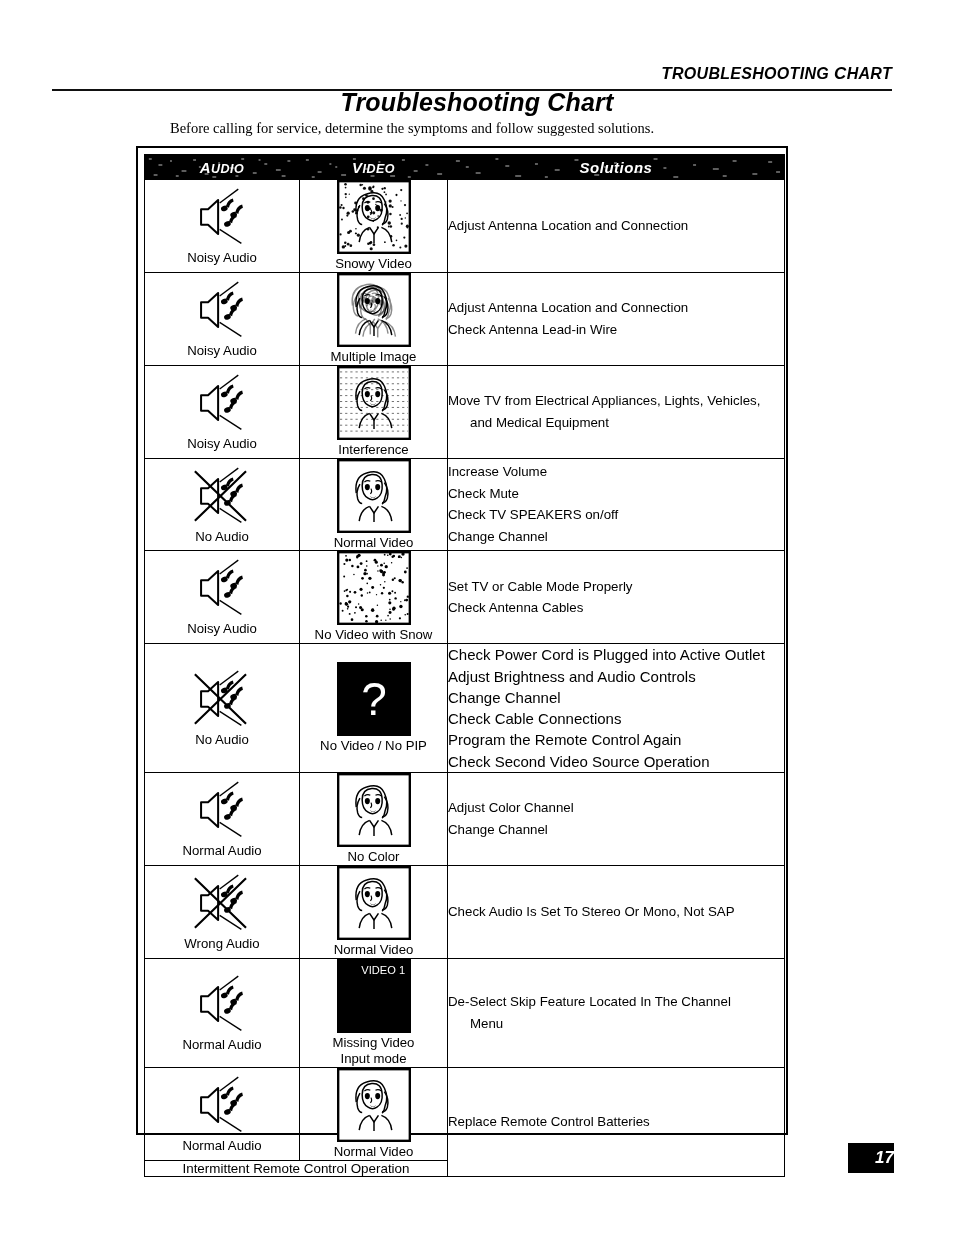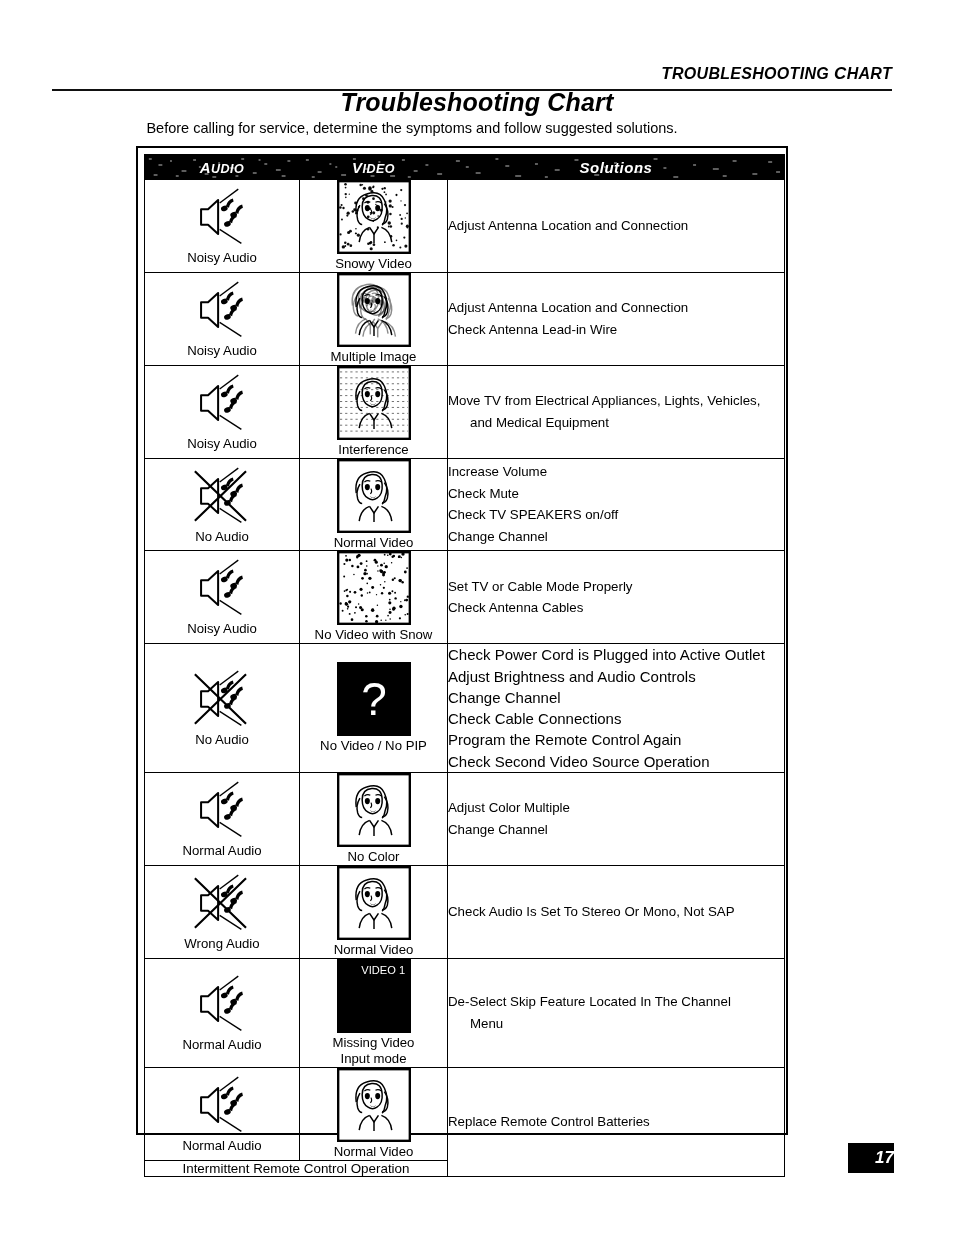--- a/index.html
+++ b/index.html
@@ -57,20 +57,21 @@
     font-style: italic;
     letter-spacing: 0.2px;
   }
   #page-subtitle {
     position: absolute;
     left: 0;
     top: 120px;
     width: 824px;
     text-align: center;
     font-size: 14.5px;
+    font-family: Liberation Serif, serif;
   }
 
   
   #chart-frame {
     position: absolute;
     left: 136px;
     top: 146px;
     width: 652px;
     height: 989px;
     border: 2.5px solid #000;
@@ -808,21 +809,21 @@
               </g>
               <g fill="none" stroke="#000" stroke-width="1.6">
                 <path d="M37 31 q4-3 8-1"></path>
                 <path d="M52 30 q4-2 8 1"></path>
                 <path d="M46 40 q2 5 -1 7"></path>
               </g>
             </svg>
             <div class="icon-caption">No Color</div>
           </td>
           <td class="cell-sol">
-            <div class="sol-line">Adjust Color Multiple</div>
+            <div class="sol-line">Adjust Color Channel</div>
             <div class="sol-line">Change Channel</div>
           </td>
         </tr>
         <tr>
           <td class="cell-audio">
             <svg class="ico" width="96" height="62" viewBox="0 0 90 80">
               <path d="M18 30 L18 50 L27 50 L40 62 L40 18 L27 30 Z" fill="none" stroke="#000" stroke-width="2.6" stroke-linejoin="round"></path>
               <g fill="#000">
                 <path d="M50 26 q2-8 9-10 l1 4 q-5 2 -6 8 z"></path>
                 <ellipse cx="48" cy="29" rx="4.4" ry="3.4" transform="rotate(-22 48 29)"></ellipse>

